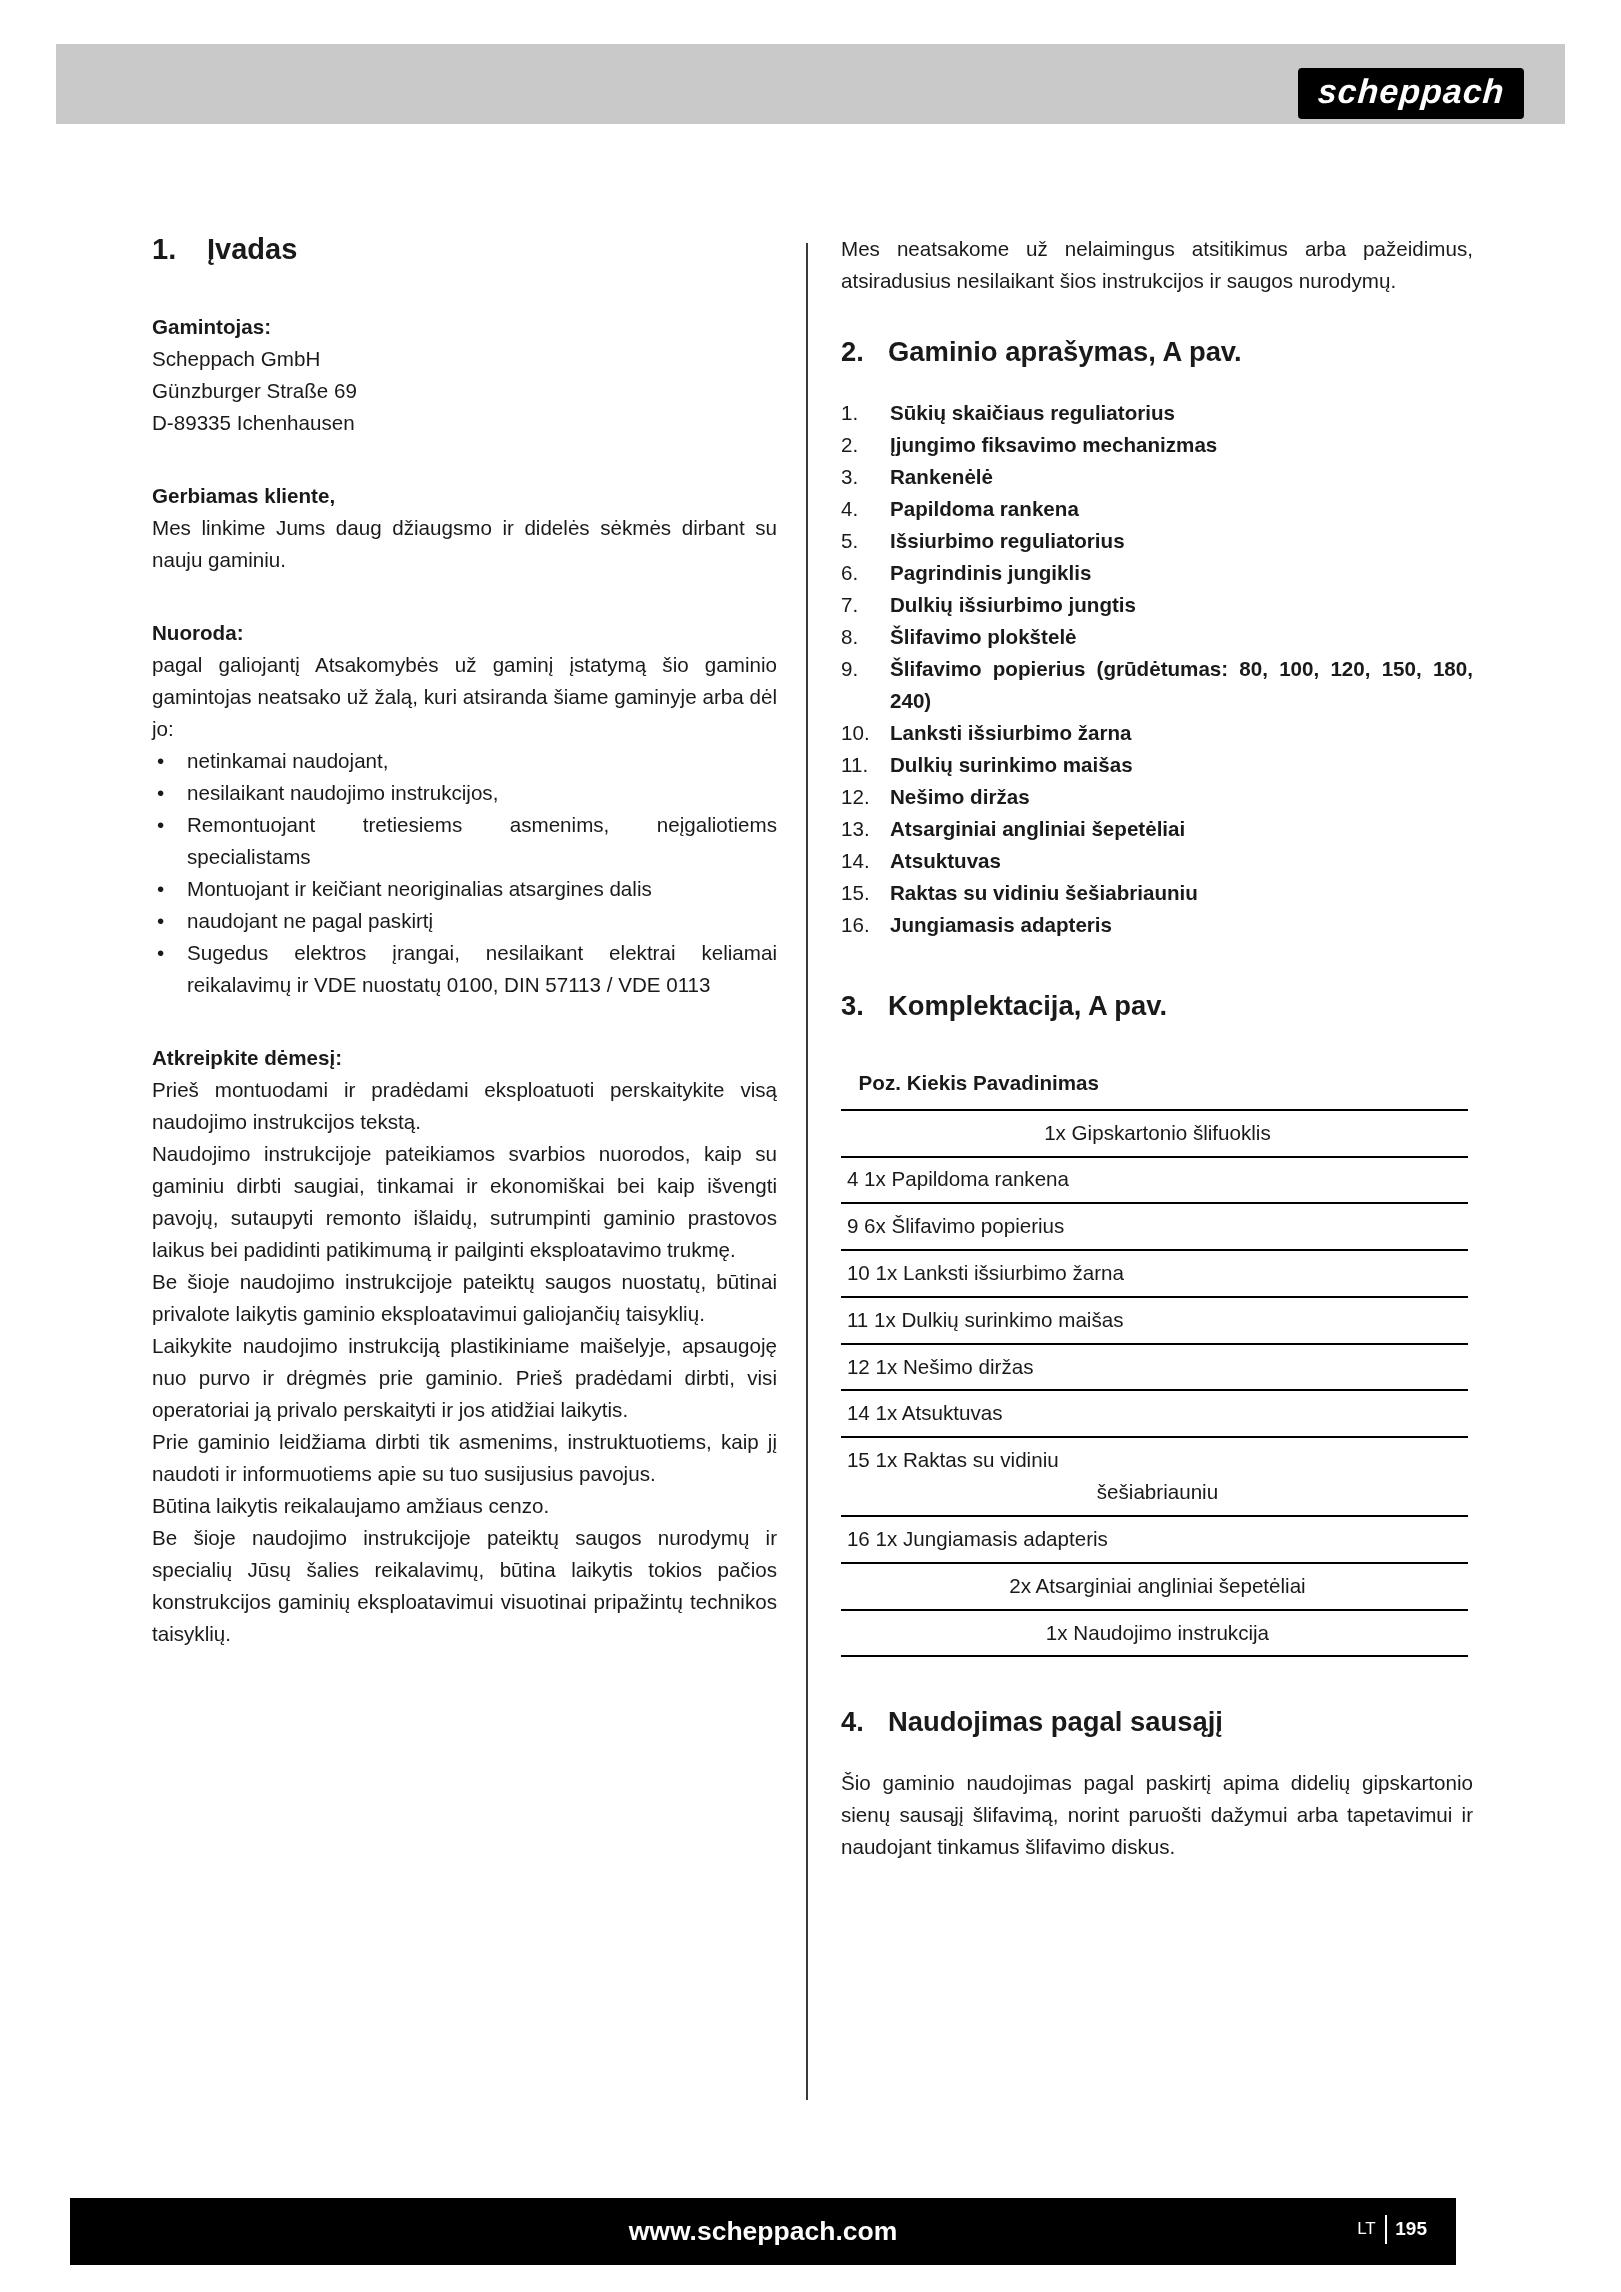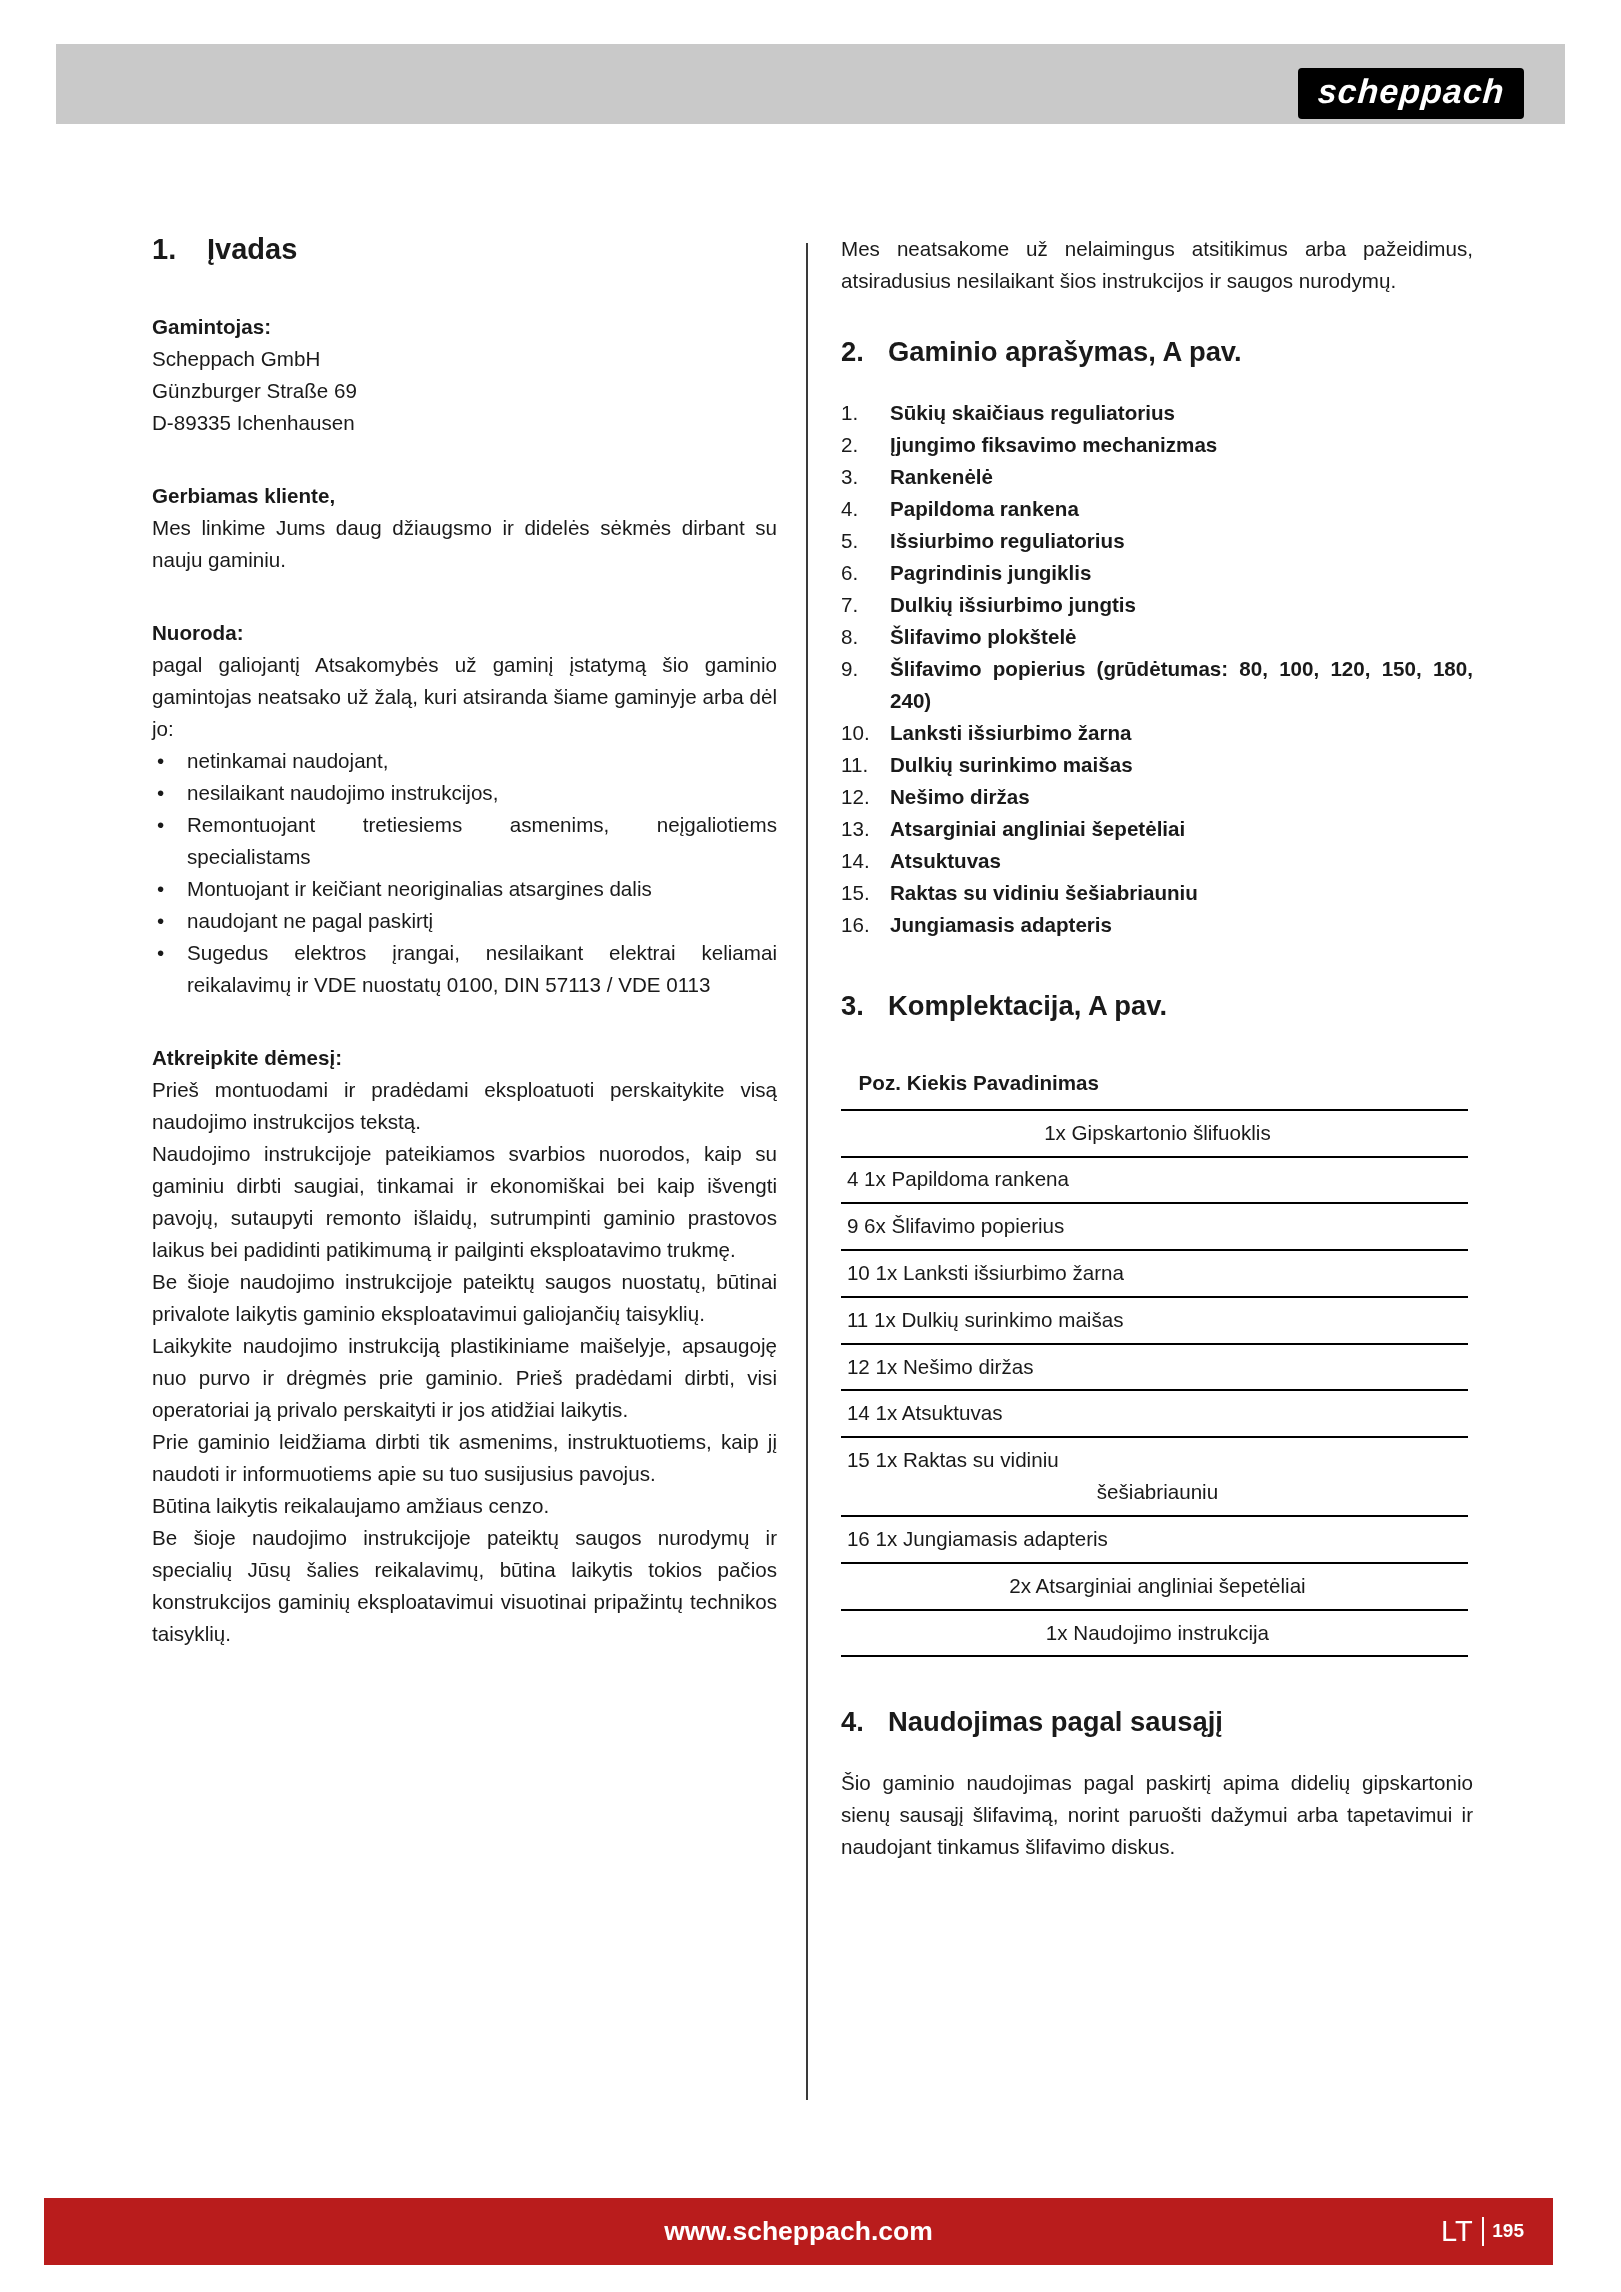--- a/index.html
+++ b/index.html
@@ -83,33 +83,33 @@
   }
   .trow {
     border-bottom:2px solid #000;
     padding:5.9px 0 6.9px 5.9px;
   }
   .trow .center { text-align:center; }
   .trow .t2 { text-align:center; }
 
   
   .footer {
-    position:absolute; left:44px; top:2198px;
-    width:1509px; height:67px;
-    background:#b91c1c; color:#fff;
+    position:absolute; left:70px; top:2198px;
+    width:1386px; height:67px;
+    background:#000000; color:#fff;
   }
   .footer .site {
     position:absolute; left:0; right:0; top:17.6px;
     text-align:center; font-weight:bold; font-size:26.5px;
   }
   .footer .pageinfo {
     position:absolute; right:29px; top:16.7px;
     display:flex; align-items:center; gap:8.8px;
   }
-  .footer .lang { font-size:29px; }
+  .footer .lang { font-size:17px; }
   .footer .pagebar { width:2px; height:29px; background:#fff; }
   .footer .pnum { font-size:19px; font-weight:bold; }
 </style>
 </head>
 <body>
 
 <div class="band">
   <div class="logo">
     <span class="logo-text">scheppach</span>
   </div>

